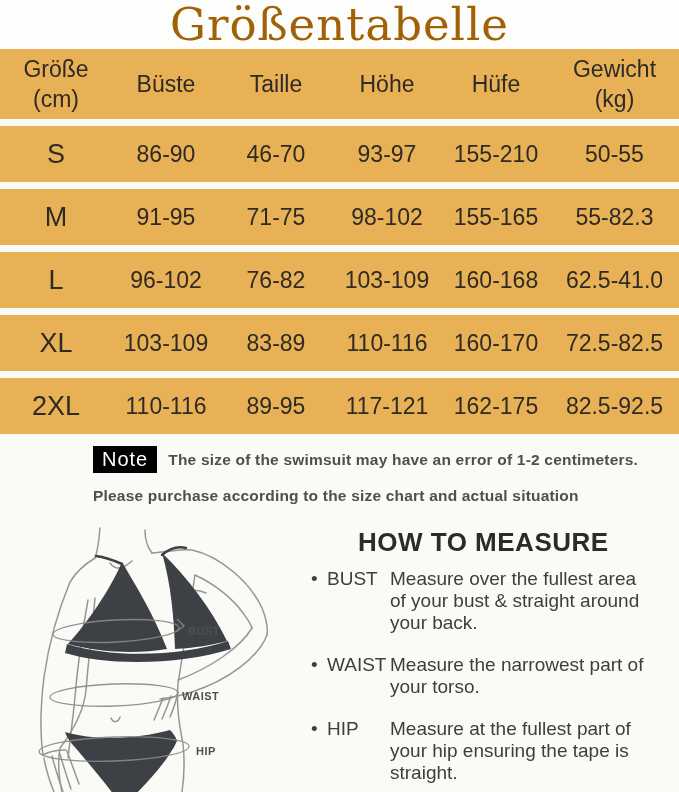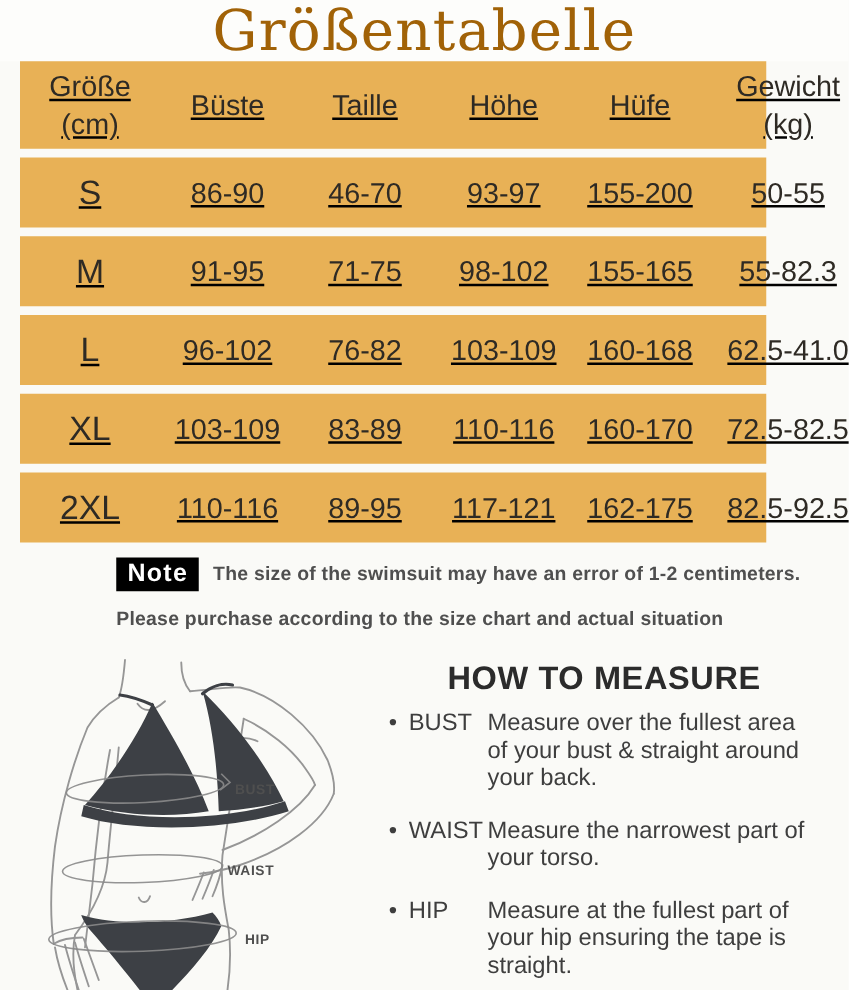--- a/index.html
+++ b/index.html
@@ -8,34 +8,34 @@
     background:#FAFAF7; overflow:hidden;
     font-family:"Liberation Sans", sans-serif;
   }
   
   .title-band { position:absolute; top:0; left:0; width:679px; height:49px; background:#FDFDFB; }
   .page-title {
     margin:0; text-align:center; font-family:"DejaVu Serif", serif;
     font-weight:500; font-size:45px; line-height:50px; color:#a16207; letter-spacing:1px;
   }
   
-  .size-table { position:absolute; top:49px; left:16px; width:597px;text-decoration:underline; }
+  .size-table { position:absolute; top:49px; left:0; width:679px; }
   .t-row {
     display:grid; grid-template-columns:112px 108px 112px 110px 108px 129px;
     background:#E8B156; align-items:center; text-align:center;
     margin-bottom:7px; color:#2E2A24;
   }
   .t-head { height:70px; font-size:23px; }
   .t-data { height:56px; font-size:23px; }
   .t-cell { white-space:pre-line; line-height:30px; }
   .t-cell.size { font-size:27px; }
   
   .note-row { position:absolute; top:446px; left:93px; display:flex; align-items:center; }
   .note-badge {
-    background:#000; color:#FFF; font-weight:bold; font-size:20px;
+    background:#000; color:#FFF; font-weight:normal; font-size:20px;
     padding:2px 9px; letter-spacing:1px;
   }
   .note-text { margin-left:11px; font-weight:bold; font-size:15.5px; color:#4F4F4F; letter-spacing:0.2px; }
   .note-line2 {
     position:absolute; top:487px; left:93px;
     font-weight:bold; font-size:15.5px; color:#4F4F4F; letter-spacing:0.2px;
   }
   
   .measure { position:absolute; left:296px; top:512px; width:383px;margin-left:13px; }
   .measure-heading {
@@ -73,21 +73,21 @@
       <div class="t-cell th">Hüfe</div>
       <div class="t-cell th">Gewicht
 (kg)</div>
     </div>
 
     <div class="t-row t-data">
       <div class="t-cell size">S</div>
       <div class="t-cell">86-90</div>
       <div class="t-cell">46-70</div>
       <div class="t-cell">93-97</div>
-      <div class="t-cell">155-200</div>
+      <div class="t-cell">155-210</div>
       <div class="t-cell">50-55</div>
     </div>
 
     <div class="t-row t-data">
       <div class="t-cell size">M</div>
       <div class="t-cell">91-95</div>
       <div class="t-cell">71-75</div>
       <div class="t-cell">98-102</div>
       <div class="t-cell">155-165</div>
       <div class="t-cell">55-82.3</div>

